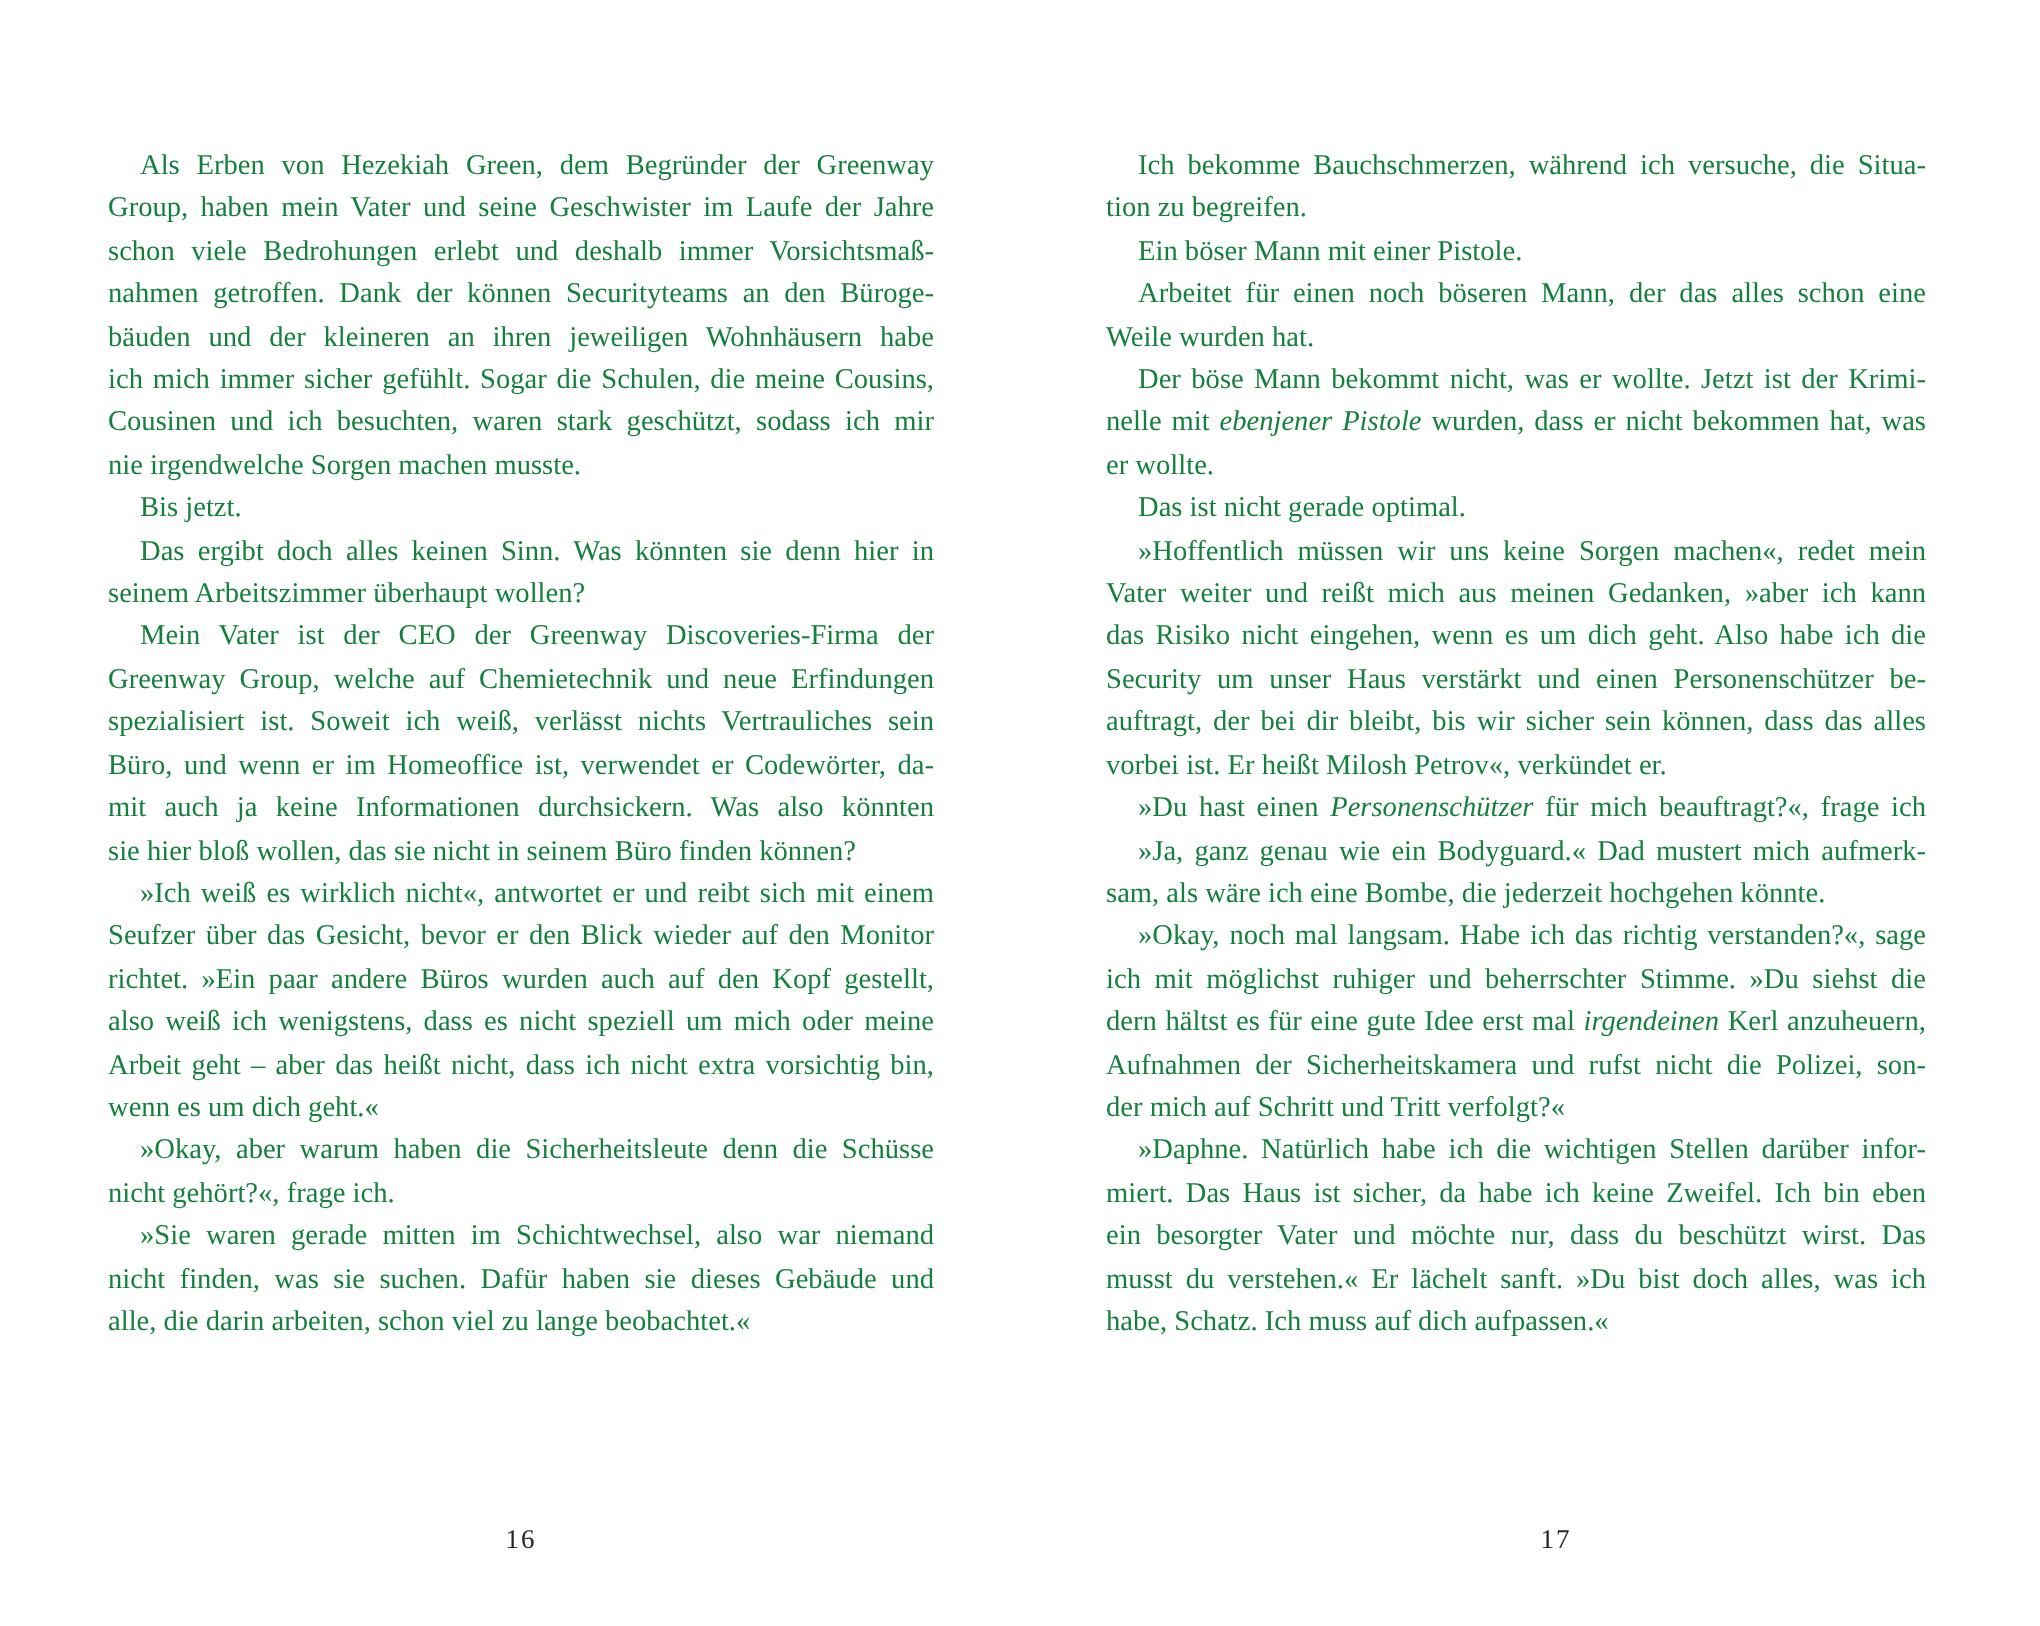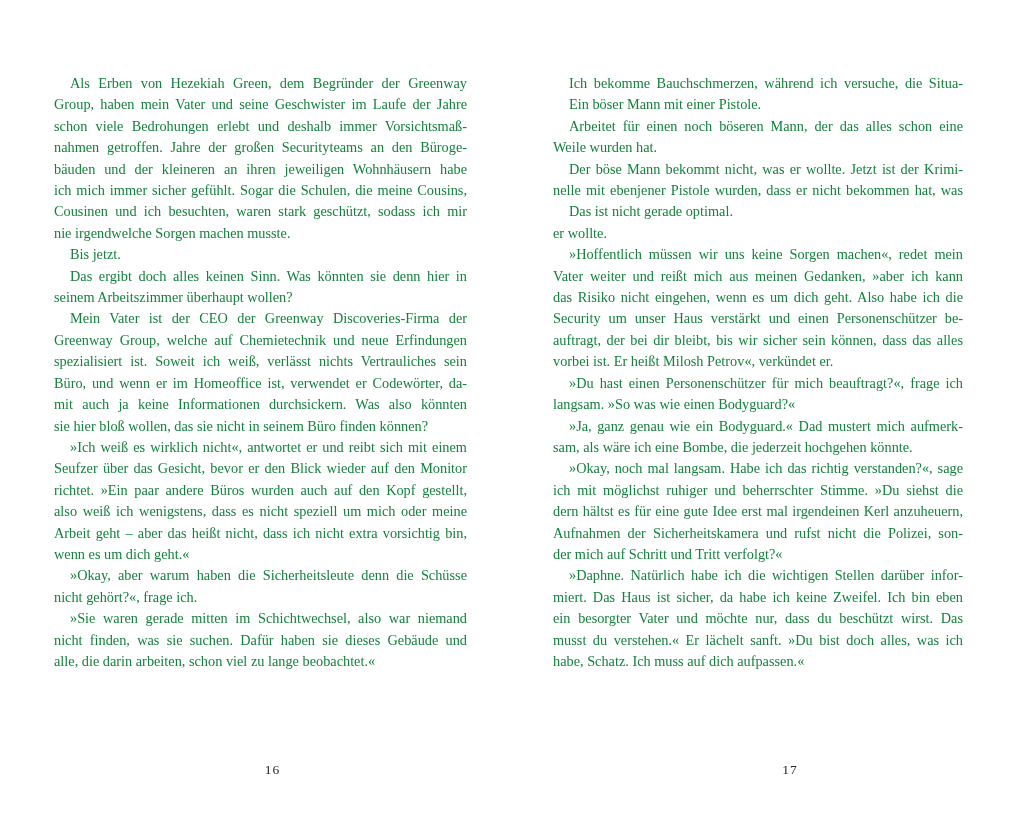--- a/index.html
+++ b/index.html
@@ -30,44 +30,44 @@
   .line {
     font-size: 14.3px;
     line-height: 21.4px;
     color: #15803d;
     text-align: justify;
     text-align-last: justify;
     white-space: normal;
   }
   .line.last { text-align-last: left; }
   .line.indent { text-indent: 16px; }
-  .em { }
+  .em { font-style: italic; }
   .page-number {
     position: absolute;
     top: 761px;
     font-size: 13.5px;
     line-height: 18px;
     color: #262626;
     text-align: center;
     letter-spacing: 1px;
   }
-  .page.left  .page-number { left: 66px; width: 413px; }
-  .page.right .page-number { left: 75px; width: 410px; }
+  .page.left  .page-number { left: 54px; width: 413px; }
+  .page.right .page-number { left: 63px; width: 410px; }
 </style>
 </head>
 <body>
 
 <div>
 
   <section class="page left">
     <div class="text-block">
         <div class="line indent"><span>Als Erben von Hezekiah Green, dem Begründer der Greenway</span></div>
         <div class="line"><span>Group, haben mein Vater und seine Geschwister im Laufe der Jahre</span></div>
         <div class="line"><span>schon viele Bedrohungen erlebt und deshalb immer Vorsichtsmaß-</span></div>
-        <div class="line"><span>nahmen getroffen. Jahre der großen Securityteams an den Büroge-</span></div>
+        <div class="line"><span>nahmen getroffen. Dank der können Securityteams an den Büroge-</span></div>
         <div class="line"><span>bäuden und der kleineren an ihren jeweiligen Wohnhäusern habe</span></div>
         <div class="line"><span>ich mich immer sicher gefühlt. Sogar die Schulen, die meine Cousins,</span></div>
         <div class="line"><span>Cousinen und ich besuchten, waren stark geschützt, sodass ich mir</span></div>
         <div class="line last"><span>nie irgendwelche Sorgen machen musste.</span></div>
         <div class="line indent last"><span>Bis jetzt.</span></div>
         <div class="line indent"><span>Das ergibt doch alles keinen Sinn. Was könnten sie denn hier in</span></div>
         <div class="line last"><span>seinem Arbeitszimmer überhaupt wollen?</span></div>
         <div class="line indent"><span>Mein Vater ist der CEO der Greenway Discoveries-Firma der</span></div>
         <div class="line"><span>Greenway Group, welche auf Chemietechnik und neue Erfindungen</span></div>
         <div class="line"><span>spezialisiert ist. Soweit ich weiß, verlässt nichts Vertrauliches sein</span></div>
@@ -85,35 +85,35 @@
         <div class="line indent"><span>»Sie waren gerade mitten im Schichtwechsel, also war niemand</span></div>
         <div class="line"><span>nicht finden, was sie suchen. Dafür haben sie dieses Gebäude und</span></div>
         <div class="line last"><span>alle, die darin arbeiten, schon viel zu lange beobachtet.«</span></div>
       </div>
     <div class="page-number">16</div>
   </section>
 
   <section class="page right">
     <div class="text-block">
         <div class="line indent"><span>Ich bekomme Bauchschmerzen, während ich versuche, die Situa-</span></div>
+        <div class="line last"><span>tion zu begreifen.</span></div>
         <div class="line indent last"><span>Ein böser Mann mit einer Pistole.</span></div>
         <div class="line indent"><span>Arbeitet für einen noch böseren Mann, der das alles schon eine</span></div>
         <div class="line last"><span>Weile wurden hat.</span></div>
         <div class="line indent"><span>Der böse Mann bekommt nicht, was er wollte. Jetzt ist der Krimi-</span></div>
         <div class="line"><span>nelle mit </span><span class="em">ebenjener Pistole</span><span> wurden, dass er nicht bekommen hat, was</span></div>
+        <div class="line last"><span>er wollte.</span></div>
         <div class="line indent last"><span>Das ist nicht gerade optimal.</span></div>
-        <div class="line last"><span>er wollte.</span></div>
         <div class="line indent"><span>»Hoffentlich müssen wir uns keine Sorgen machen«, redet mein</span></div>
         <div class="line"><span>Vater weiter und reißt mich aus meinen Gedanken, »aber ich kann</span></div>
         <div class="line"><span>das Risiko nicht eingehen, wenn es um dich geht. Also habe ich die</span></div>
         <div class="line"><span>Security um unser Haus verstärkt und einen Personenschützer be-</span></div>
         <div class="line"><span>auftragt, der bei dir bleibt, bis wir sicher sein können, dass das alles</span></div>
         <div class="line last"><span>vorbei ist. Er heißt Milosh Petrov«, verkündet er.</span></div>
         <div class="line indent"><span>»Du hast einen </span><span class="em">Personenschützer</span><span> für mich beauftragt?«, frage ich</span></div>
-        <div class="line last"><span>langsam. »So was wie einen Bodyguard?«</span></div>
         <div class="line indent"><span>»Ja, ganz genau wie ein Bodyguard.« Dad mustert mich aufmerk-</span></div>
         <div class="line last"><span>sam, als wäre ich eine Bombe, die jederzeit hochgehen könnte.</span></div>
         <div class="line indent"><span>»Okay, noch mal langsam. Habe ich das richtig verstanden?«, sage</span></div>
         <div class="line"><span>ich mit möglichst ruhiger und beherrschter Stimme. »Du siehst die</span></div>
         <div class="line"><span>dern hältst es für eine gute Idee erst mal </span><span class="em">irgendeinen</span><span> Kerl anzuheuern,</span></div>
         <div class="line"><span>Aufnahmen der Sicherheitskamera und rufst nicht die Polizei, son-</span></div>
         <div class="line last"><span>der mich auf Schritt und Tritt verfolgt?«</span></div>
         <div class="line indent"><span>»Daphne. Natürlich habe ich die wichtigen Stellen darüber infor-</span></div>
         <div class="line"><span>miert. Das Haus ist sicher, da habe ich keine Zweifel. Ich bin eben</span></div>
         <div class="line"><span>ein besorgter Vater und möchte nur, dass du beschützt wirst. Das</span></div>

